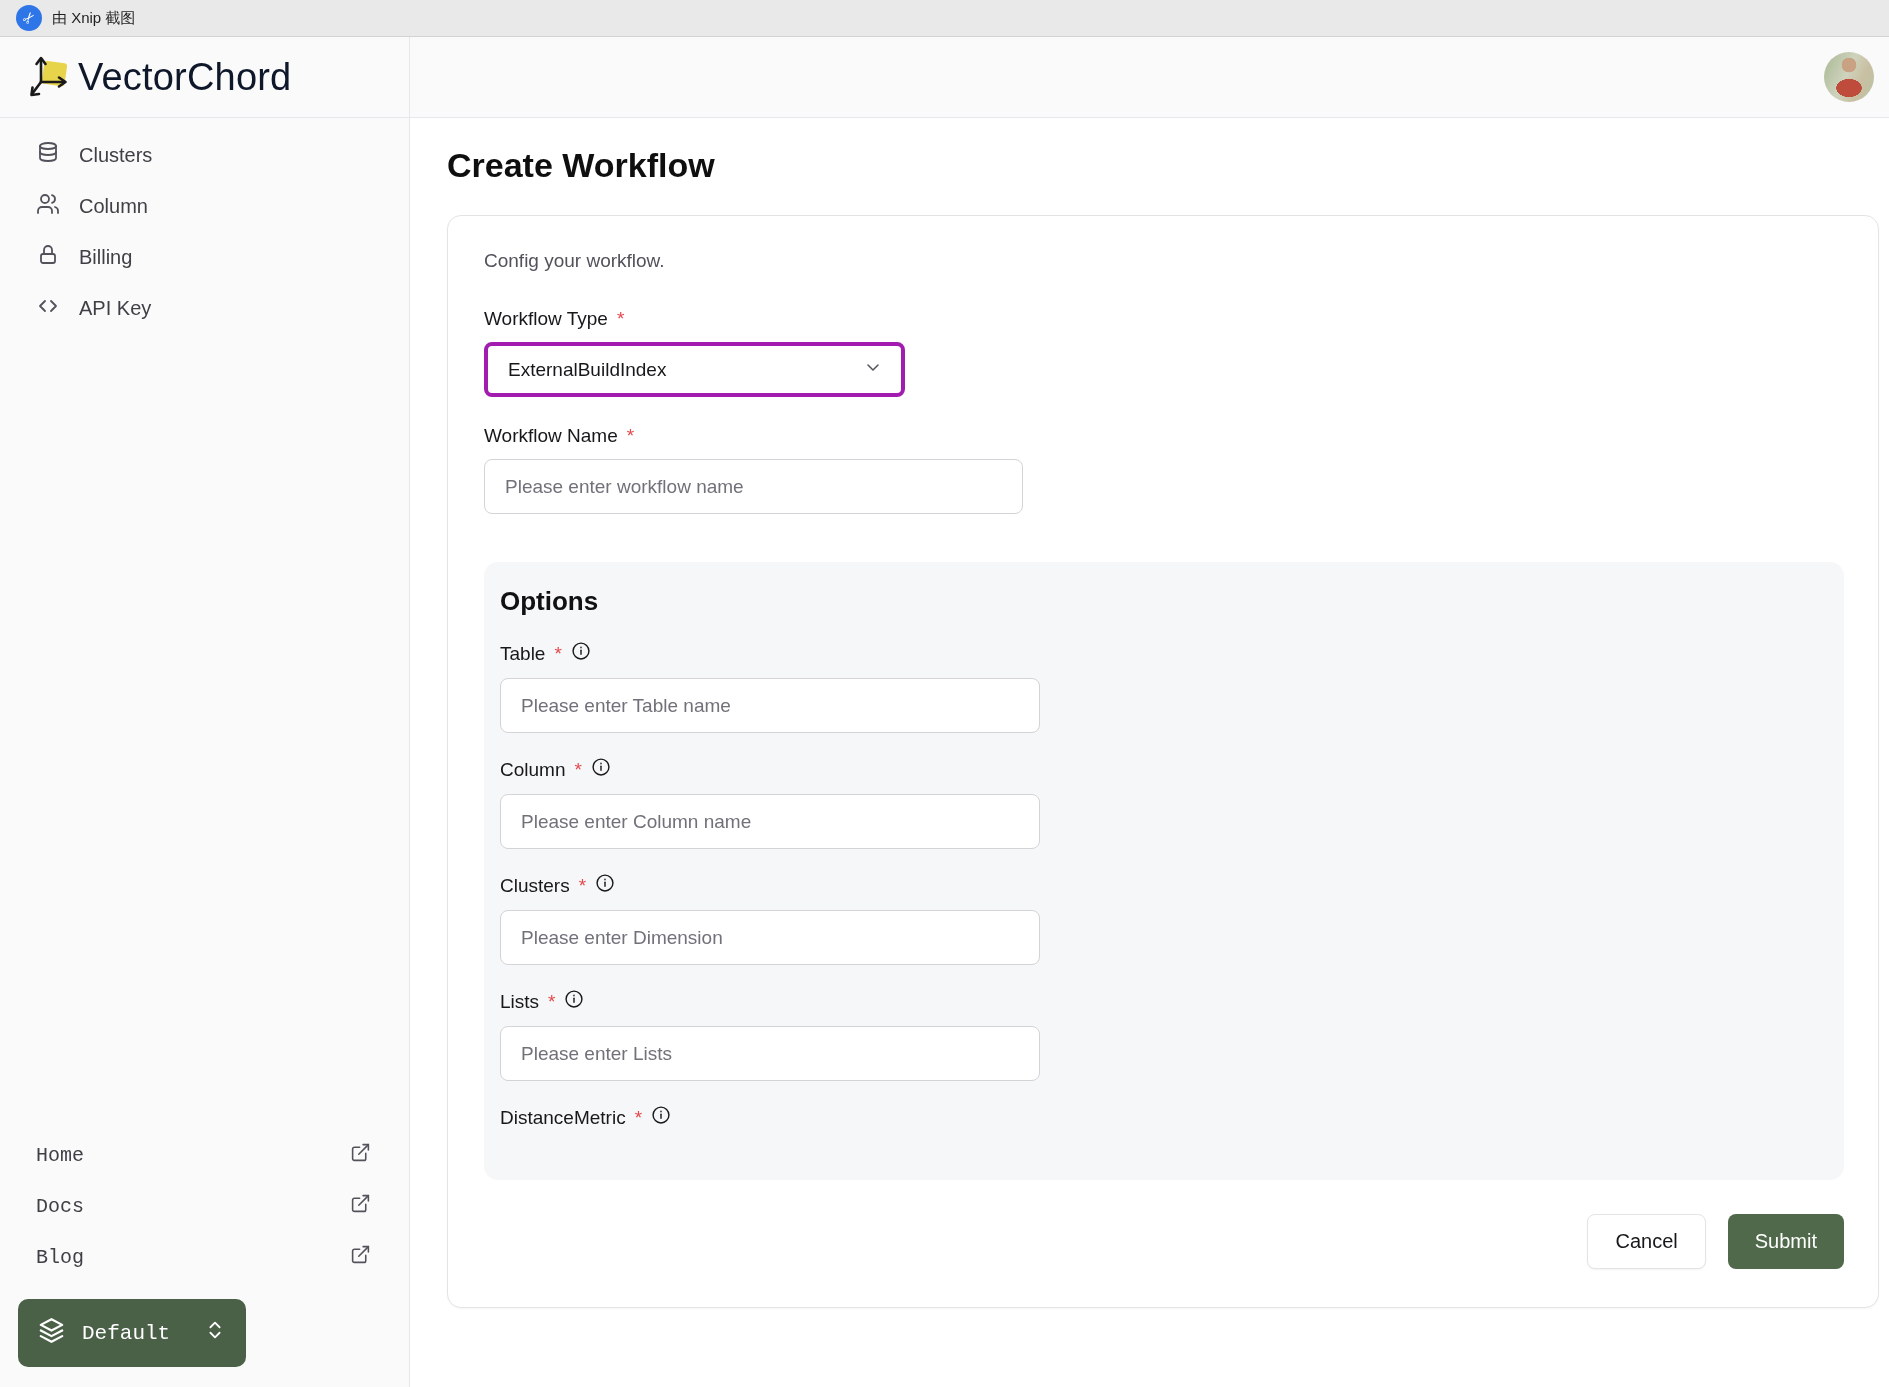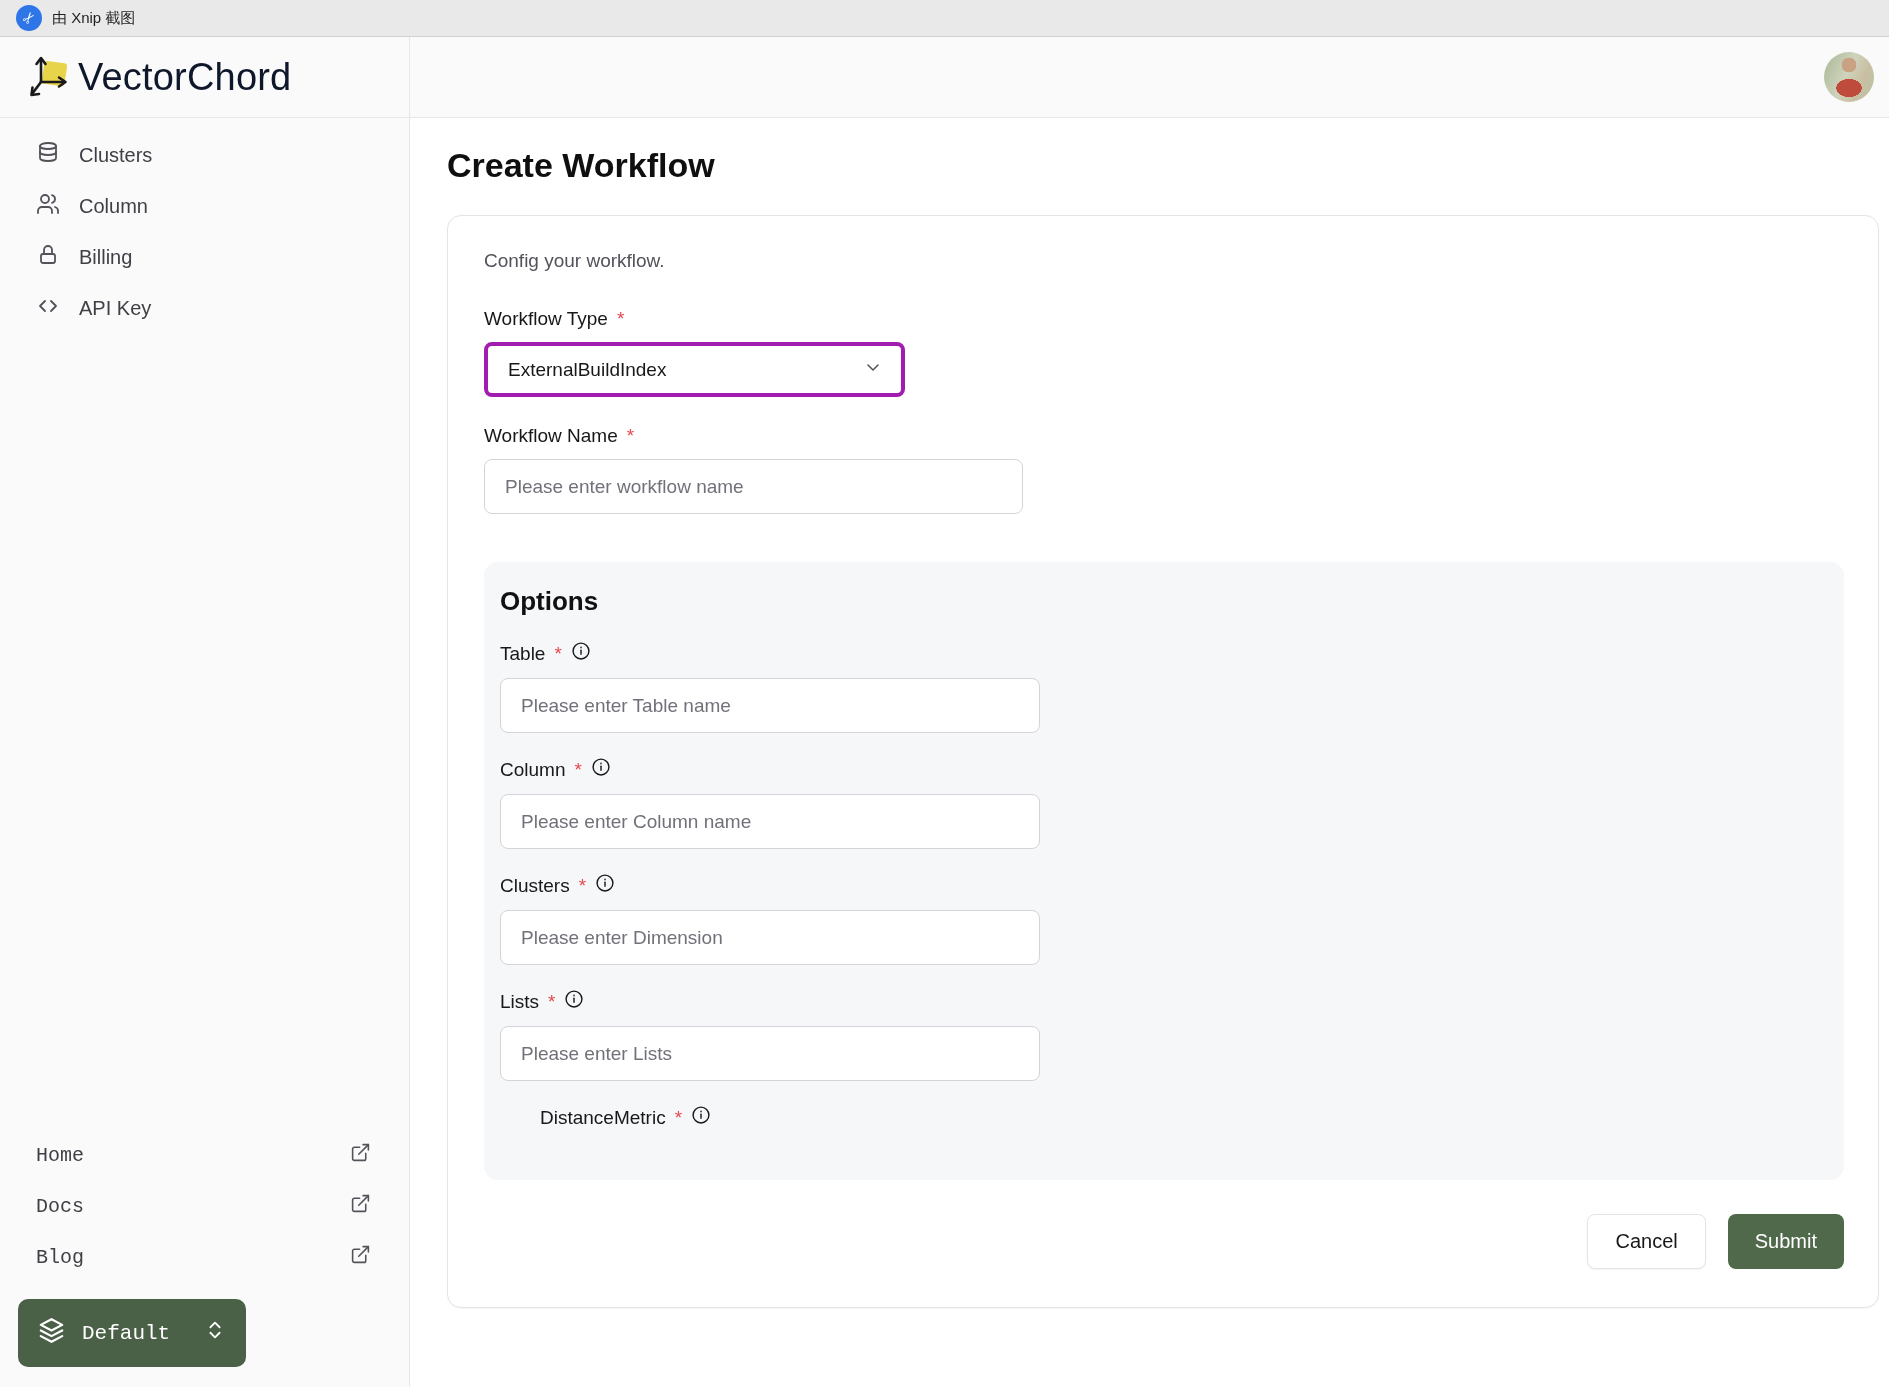--- a/index.html
+++ b/index.html
@@ -90,21 +90,21 @@
   .w-type { width:421px; }
   .w-name { width:539px; }
   .w-opt  { width:540px; }
   .w-dm   { width:419px; }
   .options-panel {
     margin-top:48px; background:#f6f7f8; border-radius:14px;
     padding:24px 16px 38px 16px;
   }
   .options-title { font-size:26px; font-weight:700; color:#111113; margin-bottom:24px; }
   .opt-field { margin-bottom:24px; }
-  .opt-field:last-child { margin-bottom:0;margin-left:40px; }
+  .opt-field:last-child { margin-bottom:0; }
   .actions { margin-top:34px; display:flex; justify-content:flex-end; gap:22px; }
   .btn {
     height:55px; border-radius:8px; font-size:20px; font-family:inherit;
     padding:0 27px; cursor:pointer;
   }
   .btn-cancel { background:#fff; border:1px solid #e4e4e7; color:#18181b; box-shadow:0 1px 2px rgba(0,0,0,.05); }
   .btn-submit { background:#4f694a; border:none; color:#ffffff; }
   svg.icon { stroke:#52525b; stroke-width:1.8; fill:none; stroke-linecap:round; stroke-linejoin:round; }
   svg.icon-dark { stroke:#18181b; stroke-width:1.7; fill:none; stroke-linecap:round; stroke-linejoin:round; }
   svg.icon-white { stroke:#ffffff; stroke-width:2; fill:none; stroke-linecap:round; stroke-linejoin:round; }

